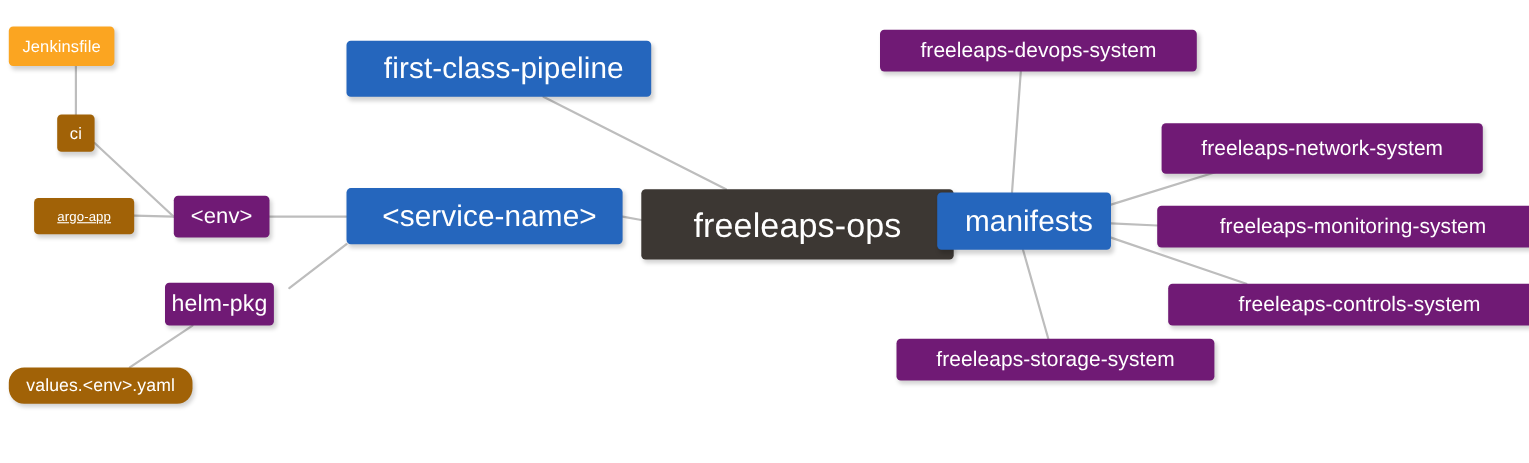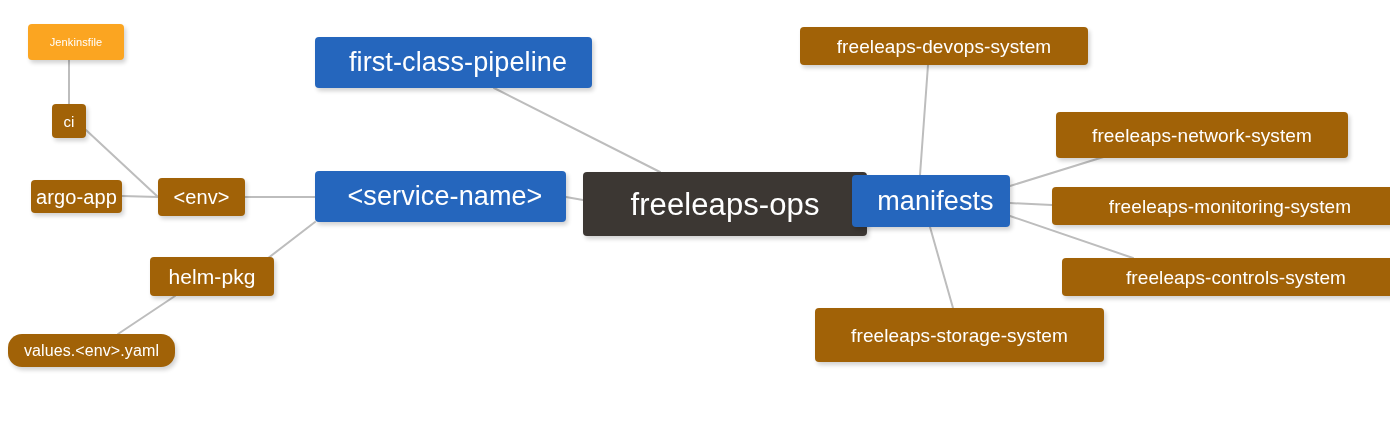--- a/index.html
+++ b/index.html
@@ -38,21 +38,21 @@
     color: #ffffff;
     border-radius: 4px;
     white-space: nowrap;
     line-height: 1;
     box-shadow: 2px 3px 4px rgba(0,0,0,0.18);
     letter-spacing: 0.1px;
     padding: 0 10px;
   }
   .n-root   { background: #3c3733; }
   .n-blue   { background: #2566bd; padding-left: 19px; }
-  .n-green  { background: #a16207; }
+  .n-green  { background: #701a75; }
   .n-orange { background: #fba521; }
   .n-red    { background: #a16207; }
 </style>
 </head>
 <body>
 
 <div id="canvas">
   <svg id="edge-layer" viewBox="0 0 1390 421" xmlns="http://www.w3.org/2000/svg">
       <line x1="69" y1="60" x2="69" y2="104" stroke="#bdbdbd" stroke-width="2" stroke-linecap="round"></line>
       <line x1="86" y1="130" x2="158" y2="197" stroke="#bdbdbd" stroke-width="2" stroke-linecap="round"></line>
@@ -63,29 +63,29 @@
       <line x1="566" y1="197" x2="583" y2="200" stroke="#bdbdbd" stroke-width="2" stroke-linecap="round"></line>
       <line x1="494" y1="88" x2="660" y2="172" stroke="#bdbdbd" stroke-width="2" stroke-linecap="round"></line>
       <line x1="843" y1="201" x2="852" y2="201" stroke="#bdbdbd" stroke-width="2" stroke-linecap="round"></line>
       <line x1="920" y1="175" x2="928" y2="65" stroke="#bdbdbd" stroke-width="2" stroke-linecap="round"></line>
       <line x1="1010" y1="186" x2="1126" y2="150" stroke="#bdbdbd" stroke-width="2" stroke-linecap="round"></line>
       <line x1="1010" y1="203" x2="1052" y2="205" stroke="#bdbdbd" stroke-width="2" stroke-linecap="round"></line>
       <line x1="1010" y1="216" x2="1133" y2="258" stroke="#bdbdbd" stroke-width="2" stroke-linecap="round"></line>
       <line x1="930" y1="227" x2="953" y2="308" stroke="#bdbdbd" stroke-width="2" stroke-linecap="round"></line>
     </svg>
   <div id="node-layer">
-      <div class="node n-orange" style="left: 28px; top: 24px; width: 96px; height: 36px; font-size: 11px;">Jenkinsfile</div>
+      <div class="node n-orange" style="left: 8px; top: 24px; width: 96px; height: 36px; font-size: 15px;">Jenkinsfile</div>
       <div class="node n-red" style="left: 52px; top: 104px; width: 34px; height: 34px; font-size: 15px;">ci</div>
-      <div class="node n-red" style="left: 31px; top: 180px; width: 91px; height: 33px; font-size: 20px;">argo-app</div>
+      <div class="node n-red" style="left: 31px; top: 180px; width: 91px; height: 33px; font-size: 12px; text-decoration: underline;">argo-app</div>
       <div class="node n-green" style="left: 158px; top: 178px; width: 87px; height: 38px; font-size: 20px;">&lt;env&gt;</div>
-      <div class="node n-green" style="left: 150px; top: 257px; width: 124px; height: 39px; font-size: 21px;">helm-pkg</div>
+      <div class="node n-green" style="left: 150px; top: 257px; width: 99px; height: 39px; font-size: 21px;">helm-pkg</div>
       <div class="node n-red" style="left: 8px; top: 334px; width: 167px; height: 33px; font-size: 16px; border-radius: 14px;">values.&lt;env&gt;.yaml</div>
       <div class="node n-blue" style="left: 315px; top: 171px; width: 251px; height: 51px; font-size: 27px;">&lt;service-name&gt;</div>
       <div class="node n-blue" style="left: 315px; top: 37px; width: 277px; height: 51px; font-size: 27px;">first-class-pipeline</div>
       <div class="node n-root" style="left: 583px; top: 172px; width: 284px; height: 64px; font-size: 31px;">freeleaps-ops</div>
       <div class="node n-blue" style="left: 852px; top: 175px; width: 158px; height: 52px; font-size: 27px;">manifests</div>
       <div class="node n-green" style="left: 800px; top: 27px; width: 288px; height: 38px; font-size: 19px;">freeleaps-devops-system</div>
       <div class="node n-green" style="left: 1056px; top: 112px; width: 292px; height: 46px; font-size: 19px;">freeleaps-network-system</div>
       <div class="node n-green" style="left: 1052px; top: 187px; width: 356px; height: 38px; font-size: 19px;">freeleaps-monitoring-system</div>
       <div class="node n-green" style="left: 1062px; top: 258px; width: 348px; height: 38px; font-size: 19px;">freeleaps-controls-system</div>
-      <div class="node n-green" style="left: 815px; top: 308px; width: 289px; height: 54px; font-size: 19px;">freeleaps-storage-system</div>
+      <div class="node n-green" style="left: 815px; top: 308px; width: 289px; height: 38px; font-size: 19px;">freeleaps-storage-system</div>
     </div>
 </div>
 
 </body></html>

